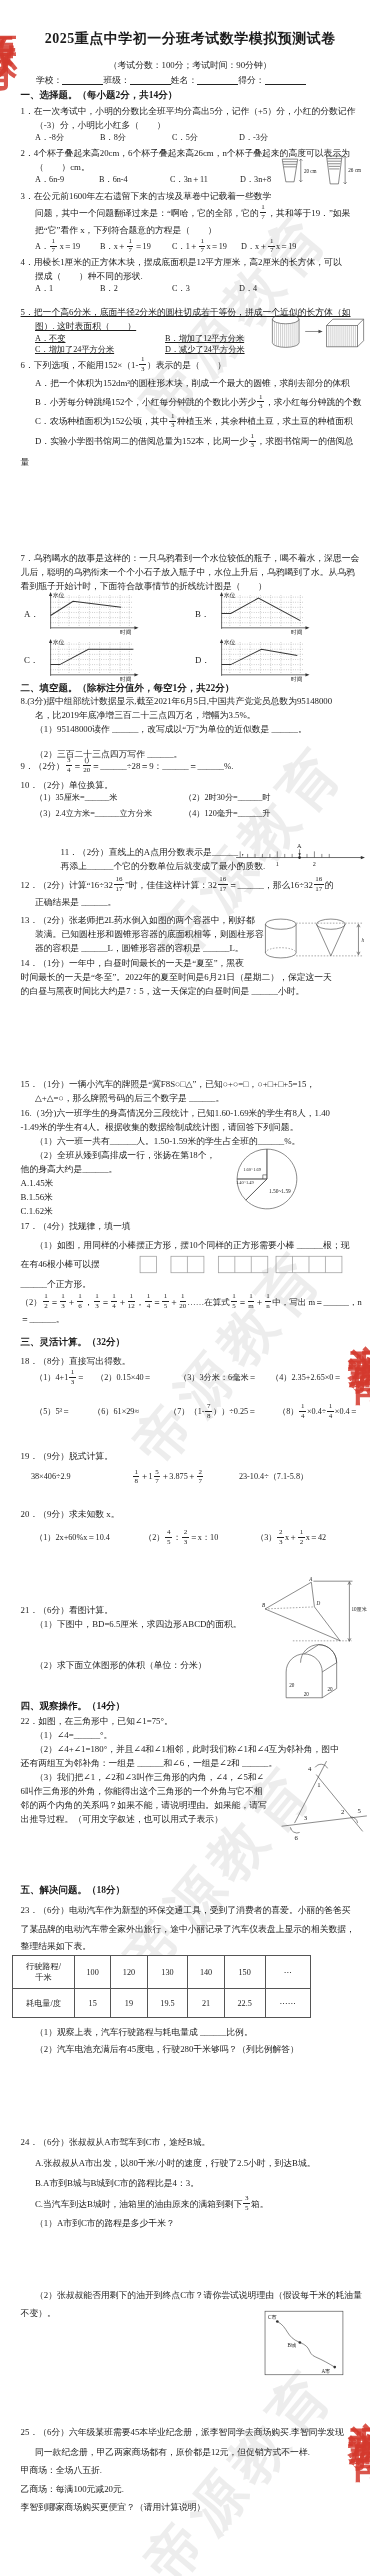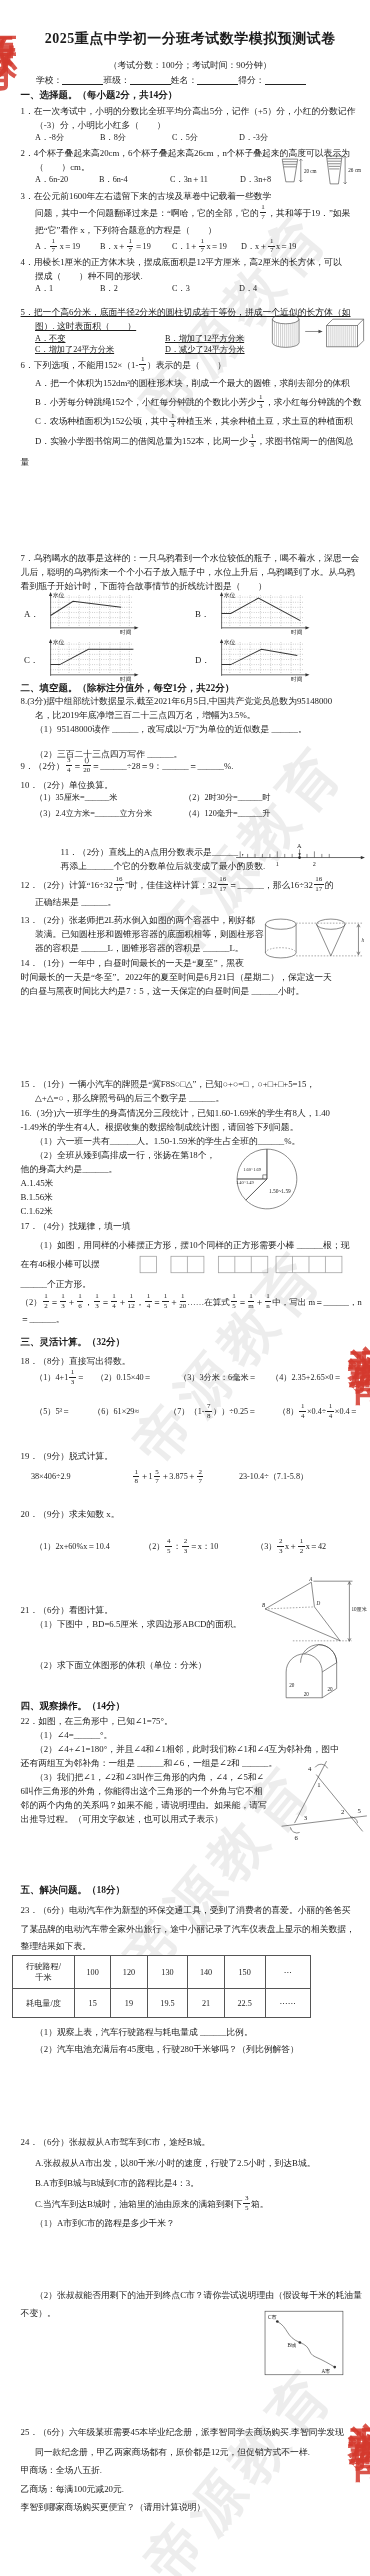--- a/index.html
+++ b/index.html
@@ -75,21 +75,21 @@
       <span class="opt" style="width:72px">B．8分</span>
       <span class="opt" style="width:67px">C．5分</span>
       <span class="opt">D．-3分</span>
     </div>
   </div>
 
   <div class="blk" style="top:146px;">
     <div class="ln">2．4个杯子叠起来高20cm，6个杯子叠起来高26cm，n个杯子叠起来的高度可以表示为</div>
     <div class="ln ind">（　　）cm。</div>
     <div class="opts ind">
-      <span class="opt" style="width:64px">A．6n-20</span>
+      <span class="opt" style="width:64px">A．6n-9</span>
       <span class="opt" style="width:71px">B．6n-4</span>
       <span class="opt" style="width:70px">C．3n＋11</span>
       <span class="opt">D．3n+8</span>
     </div>
   </div>
   <svg class="fig" style="left:281px;top:155px;" width="87" height="33" viewBox="0 0 168 64">
     <g>
       <path class="sk" d="M2,8 L9,52 L25,52 L32,8 Z"></path>
       <path class="sk" d="M3,13 H31 M4,18 H30 M5,23 H29"></path>
       <line class="sk" x1="38" y1="8" x2="38" y2="52"></line>
@@ -419,21 +419,21 @@
     <div class="ln">19．（9分）脱式计算。</div>
     <div class="opts tall" style="margin-top:4.1px;padding-left:10.3px">
       <span class="opt" style="width:101px">38×406÷2.9</span>
       <span class="opt" style="width:107px"><span class="frac"><i>1</i><b>8</b></span><span>＋1</span><span class="frac"><i>5</i><b>7</b></span><span>＋3.875＋</span><span class="frac"><i>2</i><b>7</b></span></span>
       <span class="opt">23-10.4÷（7.1-5.8）</span>
     </div>
   </div>
 
   <div class="blk" style="top:1507px;">
     <div class="ln">20．（9分）求未知数 x。</div>
-    <div class="opts tall ind" style="margin-top:16px">
+    <div class="opts tall ind" style="margin-top:7px">
       <span class="opt" style="width:109px">（1）2x+60%x＝10.4</span>
       <span class="opt" style="width:112px"><span>（2）</span><span class="frac"><i>4</i><b>5</b></span><span>：</span><span class="frac"><i>2</i><b>3</b></span><span>＝x：10</span></span>
       <span class="opt"><span>（3）</span><span class="frac"><i>2</i><b>3</b></span><span>x＋</span><span class="frac"><i>1</i><b>2</b></span><span>x＝42</span></span>
     </div>
   </div>
 
   <div class="blk" style="top:1603px;">
     <div class="ln">21．（6分）看图计算。</div>
     <div class="ln ind">（1）下图中，BD=6.5厘米，求四边形ABCD的面积。</div>
   </div>

